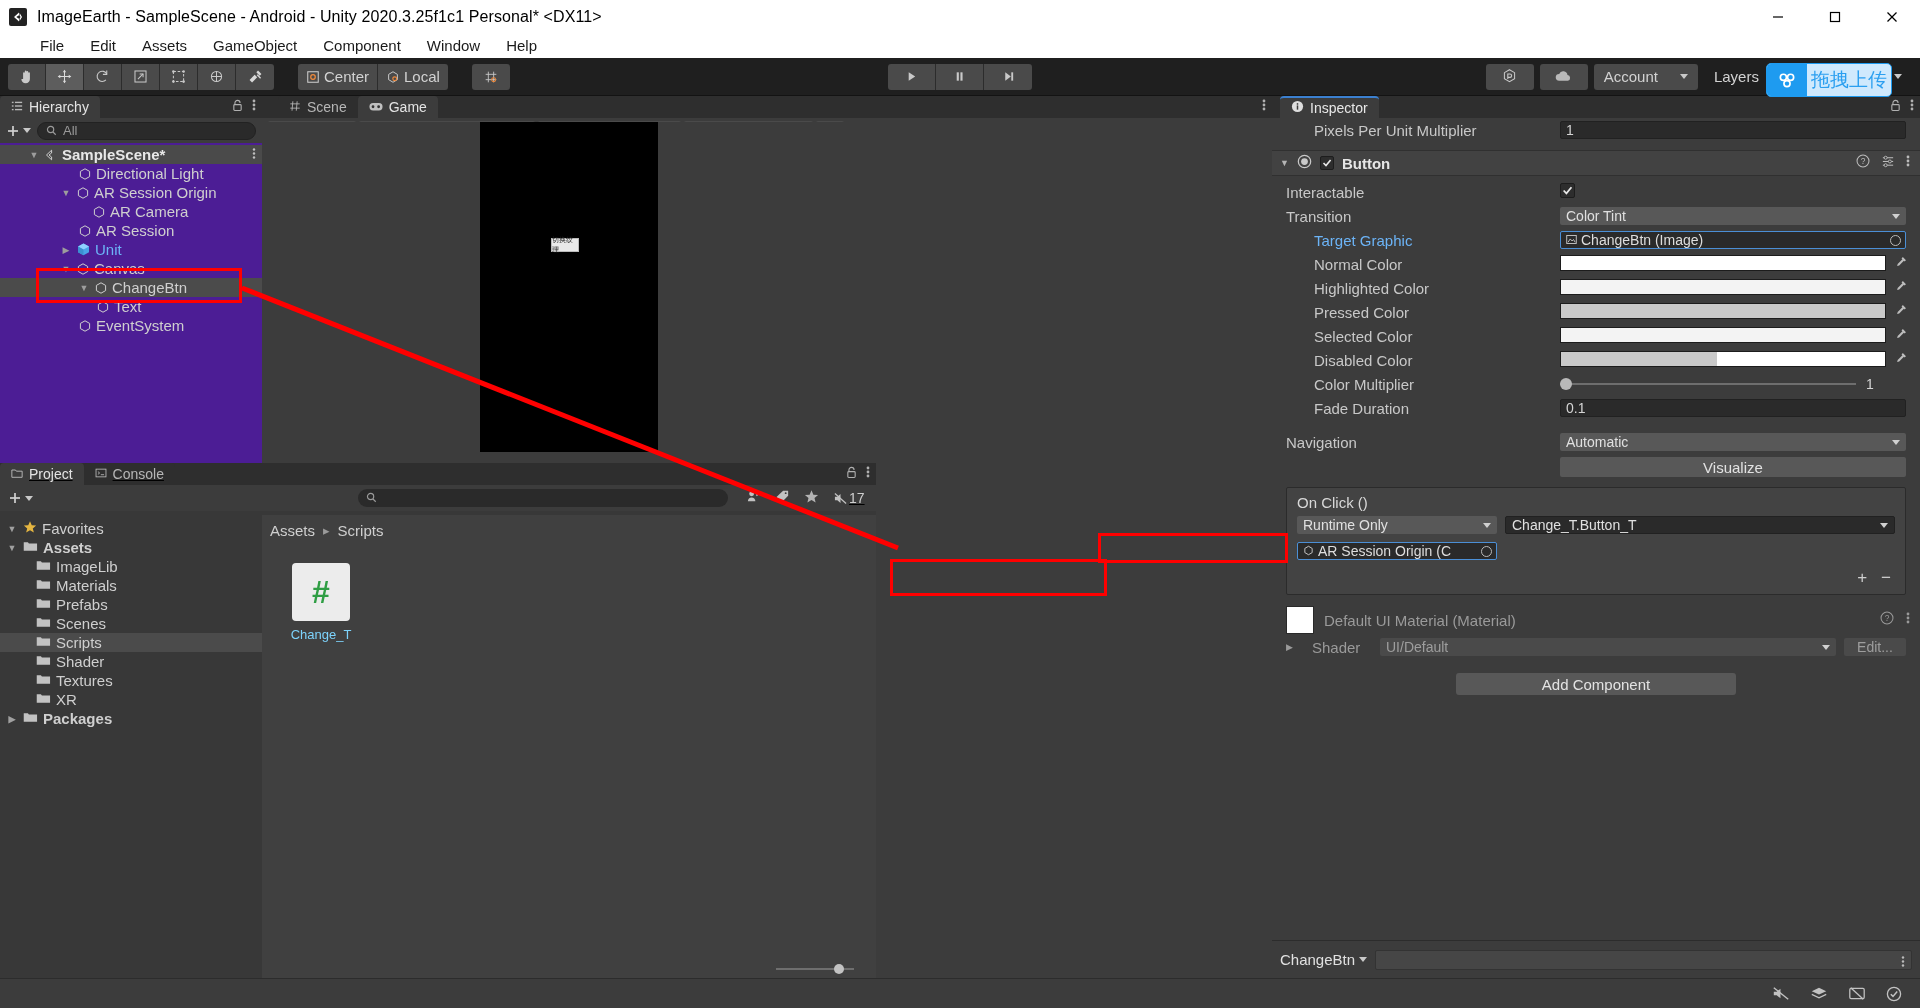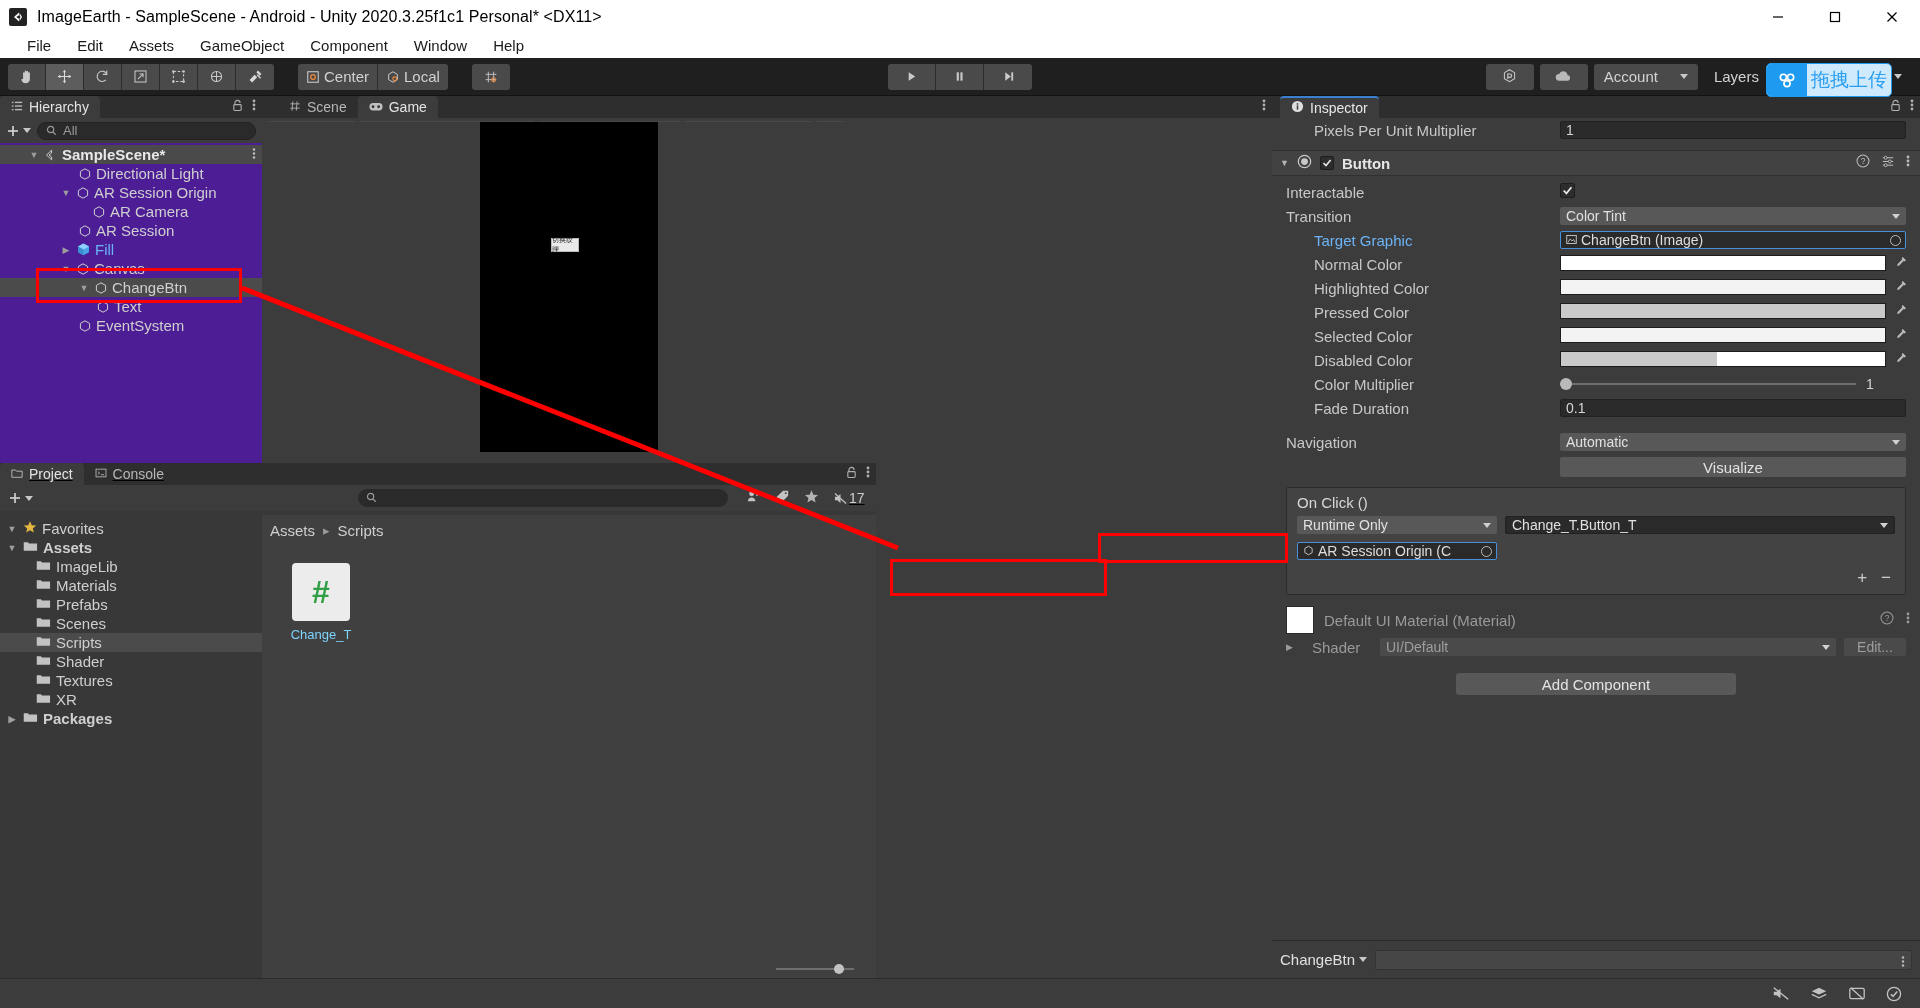--- a/index.html
+++ b/index.html
@@ -23,21 +23,21 @@
   }
   .title-ico svg { display:block; }
   .title-text { font-size: 16px; color: #000; letter-spacing: .1px; white-space: nowrap;}
   .win-btns { position: absolute; right: 0; top: 0; height: 33px; display: flex; }
   .win-btn { width: 57px; height: 33px; display:flex; align-items:center; justify-content:center; }
   .win-btn svg { display:block; }
 
   
   .menubar {
     height: 25px; background: #ffffff; display: flex; align-items: center;
-    padding-left: 14px; gap: 0px;
+    padding-left: 27px; gap: 0px;
   }
   .menu-item { font-size: 15px; color: #1a1a1a; padding: 2px 13px; white-space: nowrap;}
 
   
   .toolbar {
     height: 38px; background: #1f1f1f; display: flex; align-items: center;
     padding: 0 8px; position: relative; border-bottom: 1px solid #131313;
   }
   .tb-group { display: flex; align-items: center; }
   .tb-btn {
@@ -546,21 +546,21 @@
 
         <div class="hrow" style="padding-left:60px;">
           <span class="twist">▶</span>
           <span class="gico">
             <svg width="15" height="15" viewBox="0 0 15 15">
                 <polygon points="7.5,1.6 13,4.5 13,10.3 7.5,13.2 2,10.3 2,4.5" fill="#4aa3e8"></polygon>
                 <polygon points="7.5,1.6 13,4.5 7.5,7.4 2,4.5" fill="#8fd0ff"></polygon>
                 <polygon points="2,4.5 7.5,7.4 7.5,13.2 2,10.3" fill="#3b8fd0"></polygon>
               </svg>
           </span>
-          <span class="lbl blue">Fill</span>
+          <span class="lbl blue">Unit</span>
         </div>
 
         <div class="hrow" style="padding-left:60px;">
           <span class="twist">▼</span>
           <span class="gico">
             <svg width="14" height="14" viewBox="0 0 14 14">
                 <path d="M7 1.8l4.6 2.6v5.2L7 12.2 2.4 9.6V4.4z" fill="none" stroke="#cfcfcf" stroke-width="1"></path>
               </svg>
           </span>
           <span class="lbl">Canvas</span>

